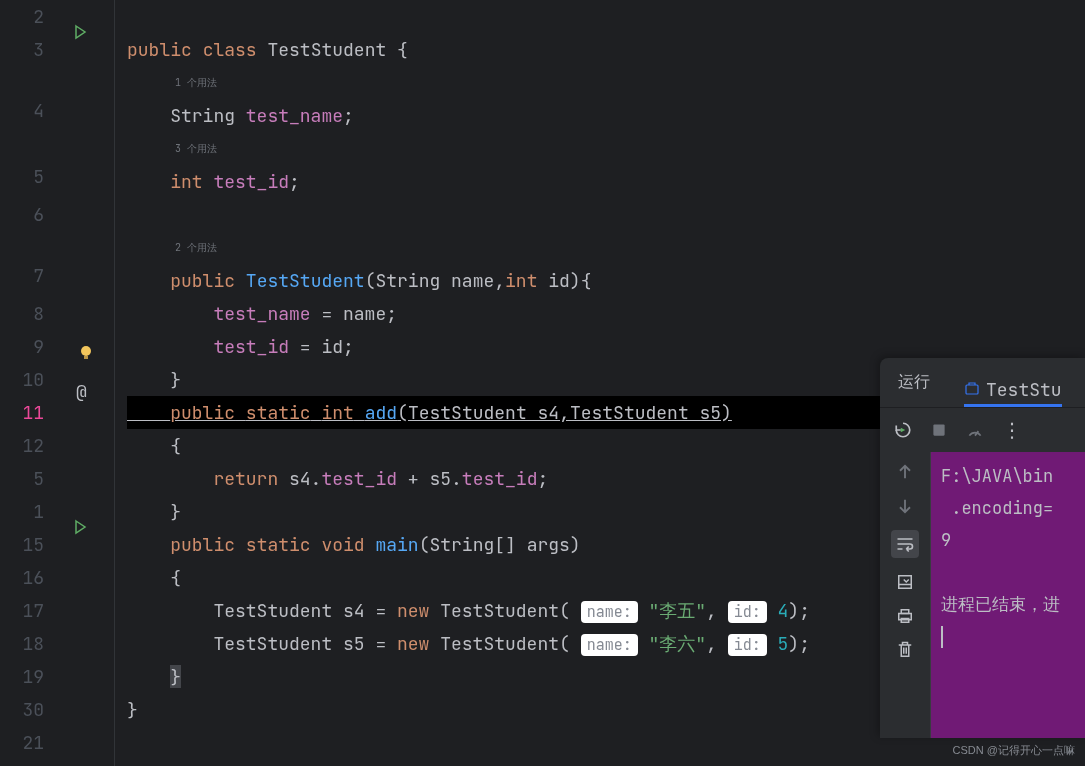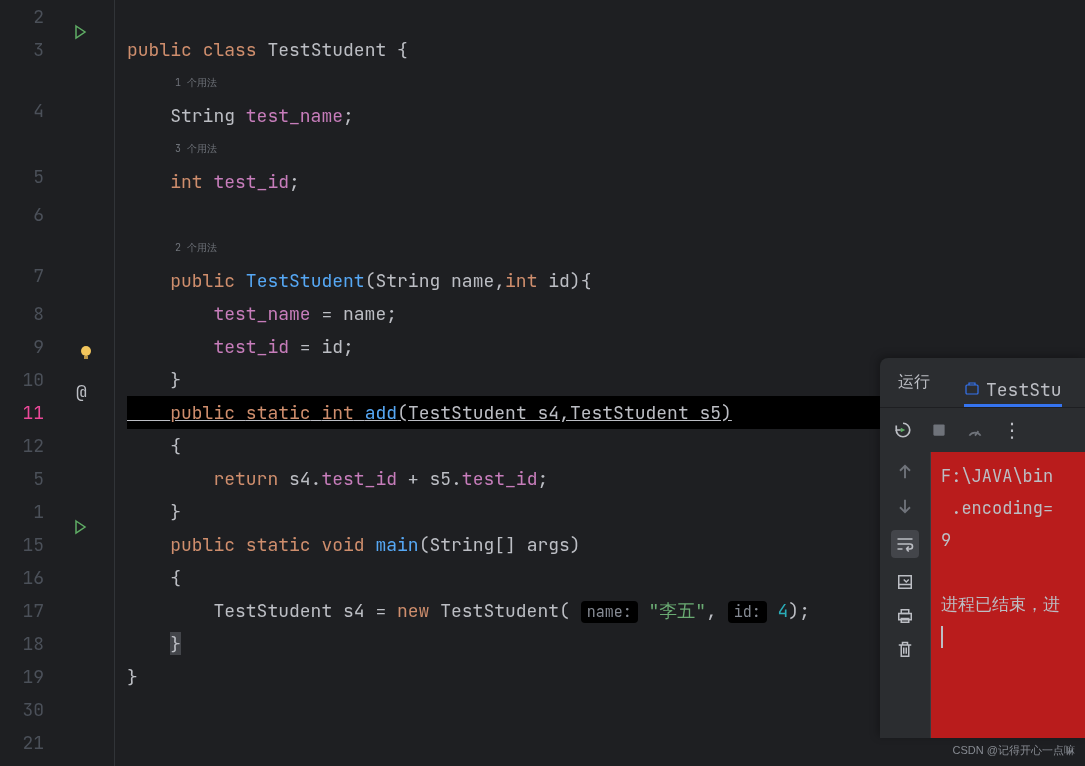--- a/index.html
+++ b/index.html
@@ -47,21 +47,21 @@
 }
 .code-line.highlight { background: #000000; text-decoration: underline; }
 .kw { color: #cf8e6d; }
 .cls { color: #bcbec4; }
 .method { color: #56a8f5; }
 .method-italic { color: #56a8f5; font-style: italic; }
 .field { color: #c77dbb; }
 .field-italic { color: #c77dbb; font-style: italic; }
 .string { color: #6aab73; }
 .num { color: #2aacb8; }
-.param-hint { background: #000000; color: #858a93; padding: 1px 6px; border-radius: 4px; font-size: 15px; }
+.param-hint { background: #ffffff; color: #858a93; padding: 1px 6px; border-radius: 4px; font-size: 15px; }
 .punc { color: #bcbec4; }
 .brace-match { background: #43454a; }
 .usage { color: #6f737a; font-size: 10px; padding-left: 48px; height: 33px; line-height: 33px; }
 
 .run-icon {
   position: absolute;
   left: 14px;
   width: 16px;
   height: 16px;
   cursor: pointer;
@@ -125,21 +125,21 @@
 .run-side {
   width: 50px;
   display: flex;
   flex-direction: column;
   align-items: center;
   gap: 14px;
   padding-top: 10px;
 }
 .run-output {
   flex: 1;
-  background: #b91c1c;
+  background: #701a75;
   color: #bcbec4;
   padding: 8px 10px;
   font-family: 'JetBrains Mono', 'Consolas', monospace;
   font-size: 17px;
   line-height: 32px;
   white-space: pre;
   border-left: 1px solid #393b40;
   margin-right: 0;
 }
 .toolbar-icon { width: 18px; height: 18px; cursor: pointer; }
@@ -223,20 +223,21 @@
     <div class="code-line">        <span class="field">test_name</span><span> = name;</span></div>
     <div class="code-line">        <span class="field">test_id</span><span> = id;</span></div>
     <div class="code-line">    <span>}</span></div>
     <div class="code-line highlight">    <span class="kw">public</span> <span class="kw">static</span> <span class="kw">int</span> <span class="method">add</span><span>(TestStudent s4,TestStudent s5)</span></div>
     <div class="code-line">    <span>{</span></div>
     <div class="code-line">        <span class="kw">return</span><span> s4.</span><span class="field">test_id</span><span> + s5.</span><span class="field">test_id</span><span>;</span></div>
     <div class="code-line">    <span>}</span></div>
     <div class="code-line">    <span class="kw">public</span> <span class="kw">static</span> <span class="kw">void</span> <span class="method">main</span><span>(String[] args)</span></div>
     <div class="code-line">    <span>{</span></div>
     <div class="code-line">        <span>TestStudent s4 = </span><span class="kw">new</span><span> TestStudent(</span> <span class="param-hint">name:</span> <span class="string">"李五"</span><span>, </span><span class="param-hint">id:</span> <span class="num">4</span><span>);</span></div>
+    <div class="code-line">        <span>TestStudent s5 = </span><span class="kw">new</span><span> TestStudent(</span> <span class="param-hint">name:</span> <span class="string">"李六"</span><span>, </span><span class="param-hint">id:</span> <span class="num">5</span><span>);</span></div>
     <div class="code-line">    <span class="brace-match">}</span></div>
     <div class="code-line"><span>}</span></div>
     <div class="code-line"></div>
   </div>
 </div>
 
 <div class="run-panel">
   <div class="run-tabs">
     <span class="run-tab-label">运行</span>
     <div class="run-tab-active">

